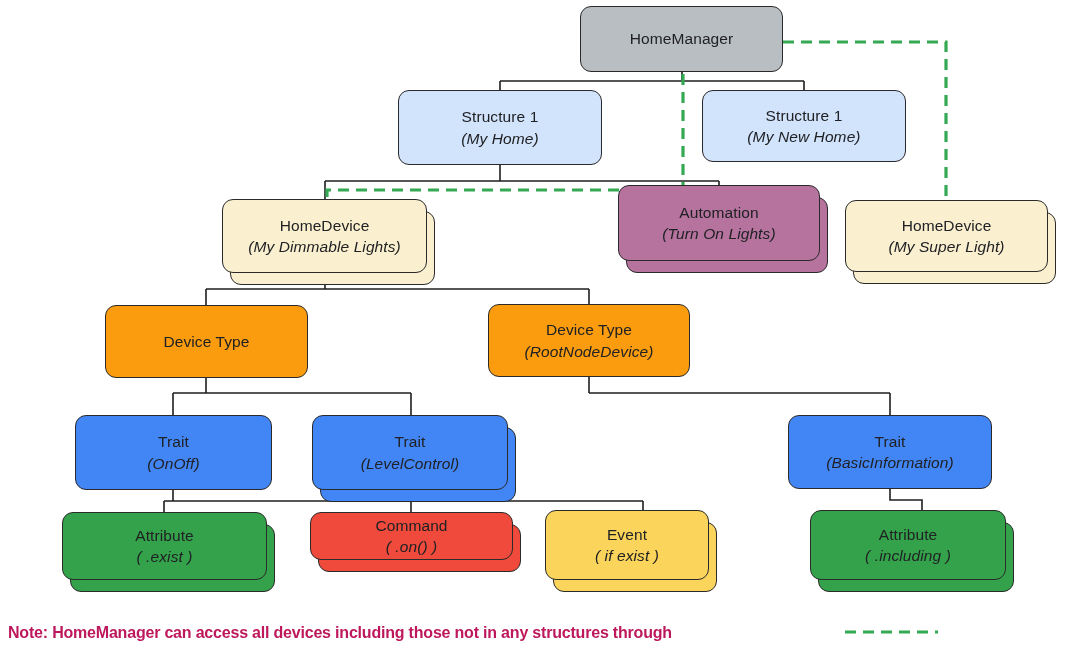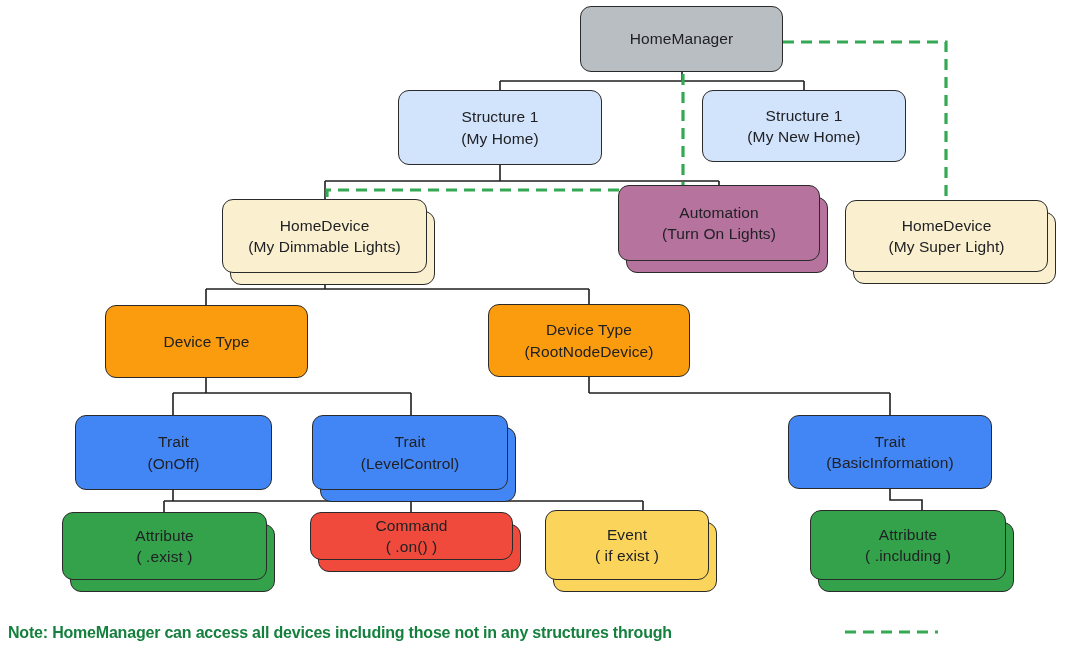--- a/index.html
+++ b/index.html
@@ -13,35 +13,35 @@
     position:absolute;left:0;top:0;right:0;bottom:0;
     border:1.6px solid #2a2a2a;border-radius:11px;background:var(--fill,#ccc);
     box-sizing:border-box;
   }
   .layer.shadow{transform:translate(8px,12px);}
   .layer.face{
     display:flex;flex-direction:column;align-items:center;justify-content:center;
     gap:2px;text-align:center;color:#202124;font-size:15.5px;line-height:1.25;
     letter-spacing:.1px;
   }
-  .sub{}
+  .sub{font-style:italic;}
   .sub:empty{display:none;}
   
   .c-gray   {--fill:#b9bec3;}
   .c-blue100{--fill:#d2e3fc;}
   .c-cream  {--fill:#faf0d0;}
   .c-mauve  {--fill:#b5739e;}
   .c-orange {--fill:#fb9c0f;}
   .c-blue500{--fill:#4286f5;}
   .c-green  {--fill:#34a24b;}
   .c-red    {--fill:#ef4a3c;}
   .c-yellow {--fill:#fbd55b;}
   .note{
     position:absolute;left:8px;top:624px;width:800px;z-index:2;
-    font-weight:bold;font-size:16px;color:#15803d;letter-spacing:-0.2px;
+    font-weight:bold;font-size:16px;color:#be185d;letter-spacing:-0.2px;
   }
 </style>
 </head>
 <body>
 
 <div class="canvas">
 
   <svg class="wires" width="1072" height="652" viewBox="0 0 1072 652">
 
     <g stroke="#1f1f1f" stroke-width="1.6" fill="none">

